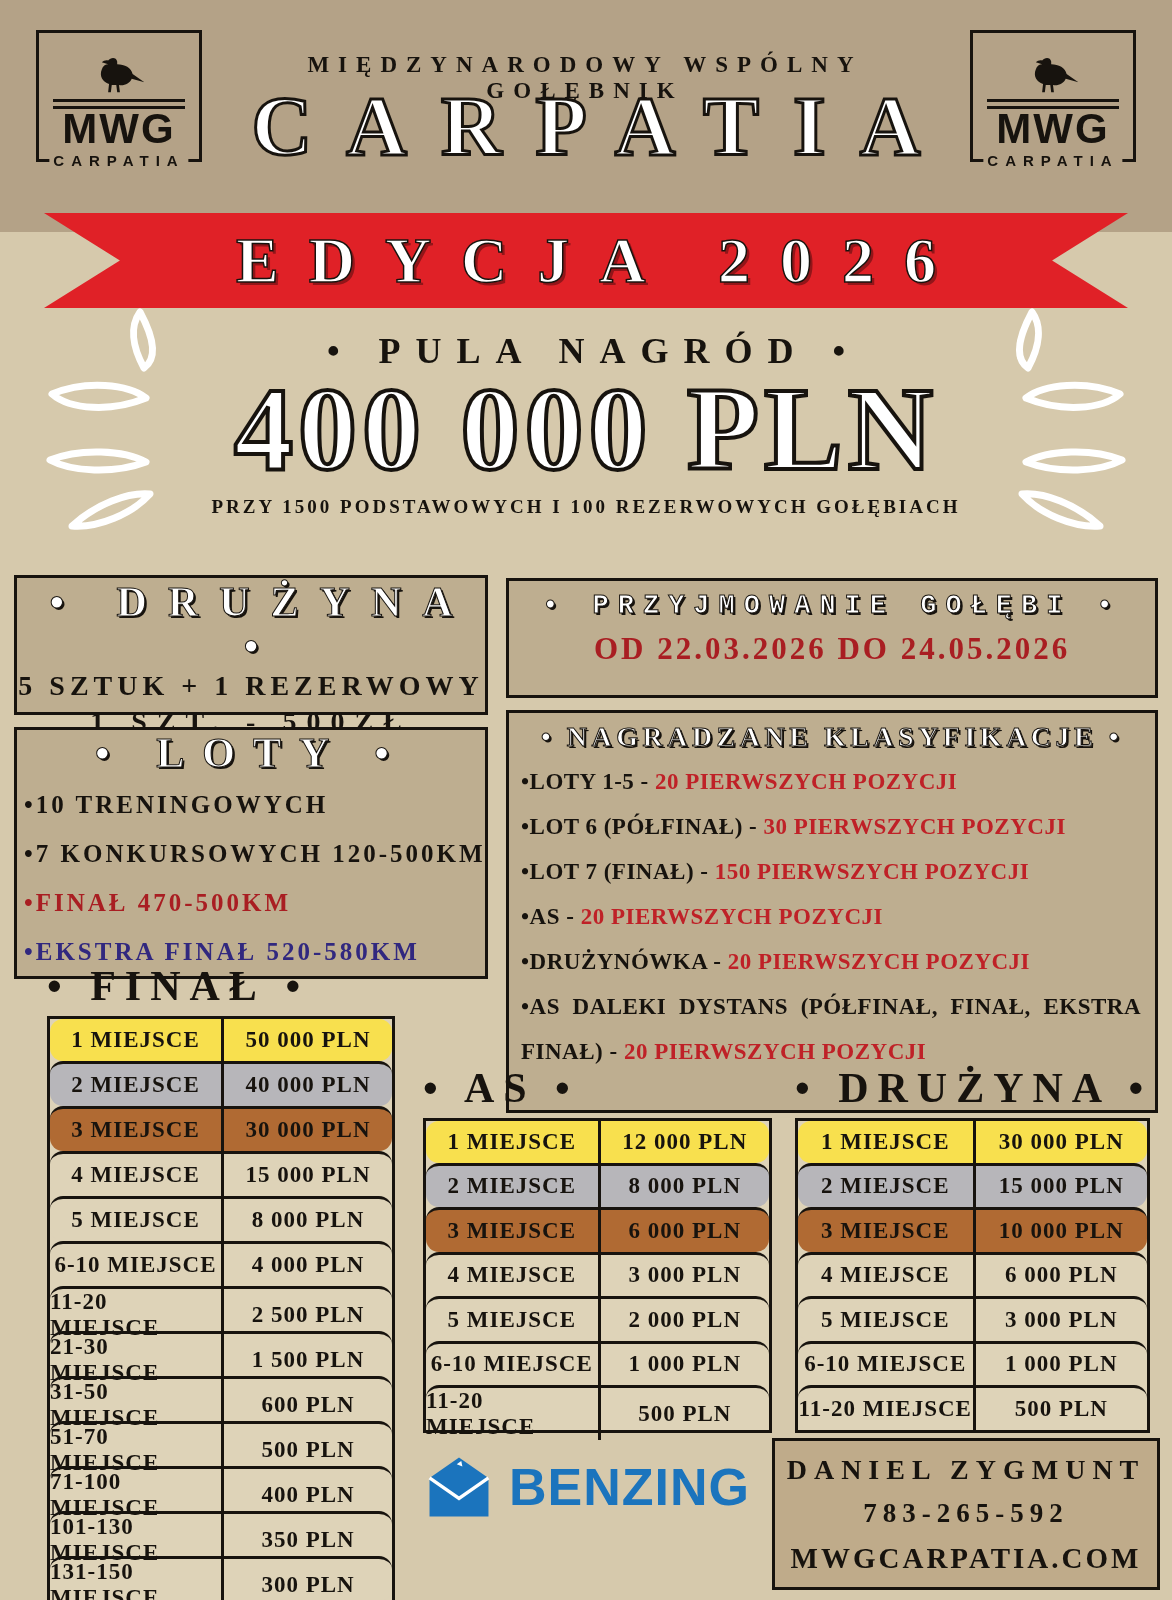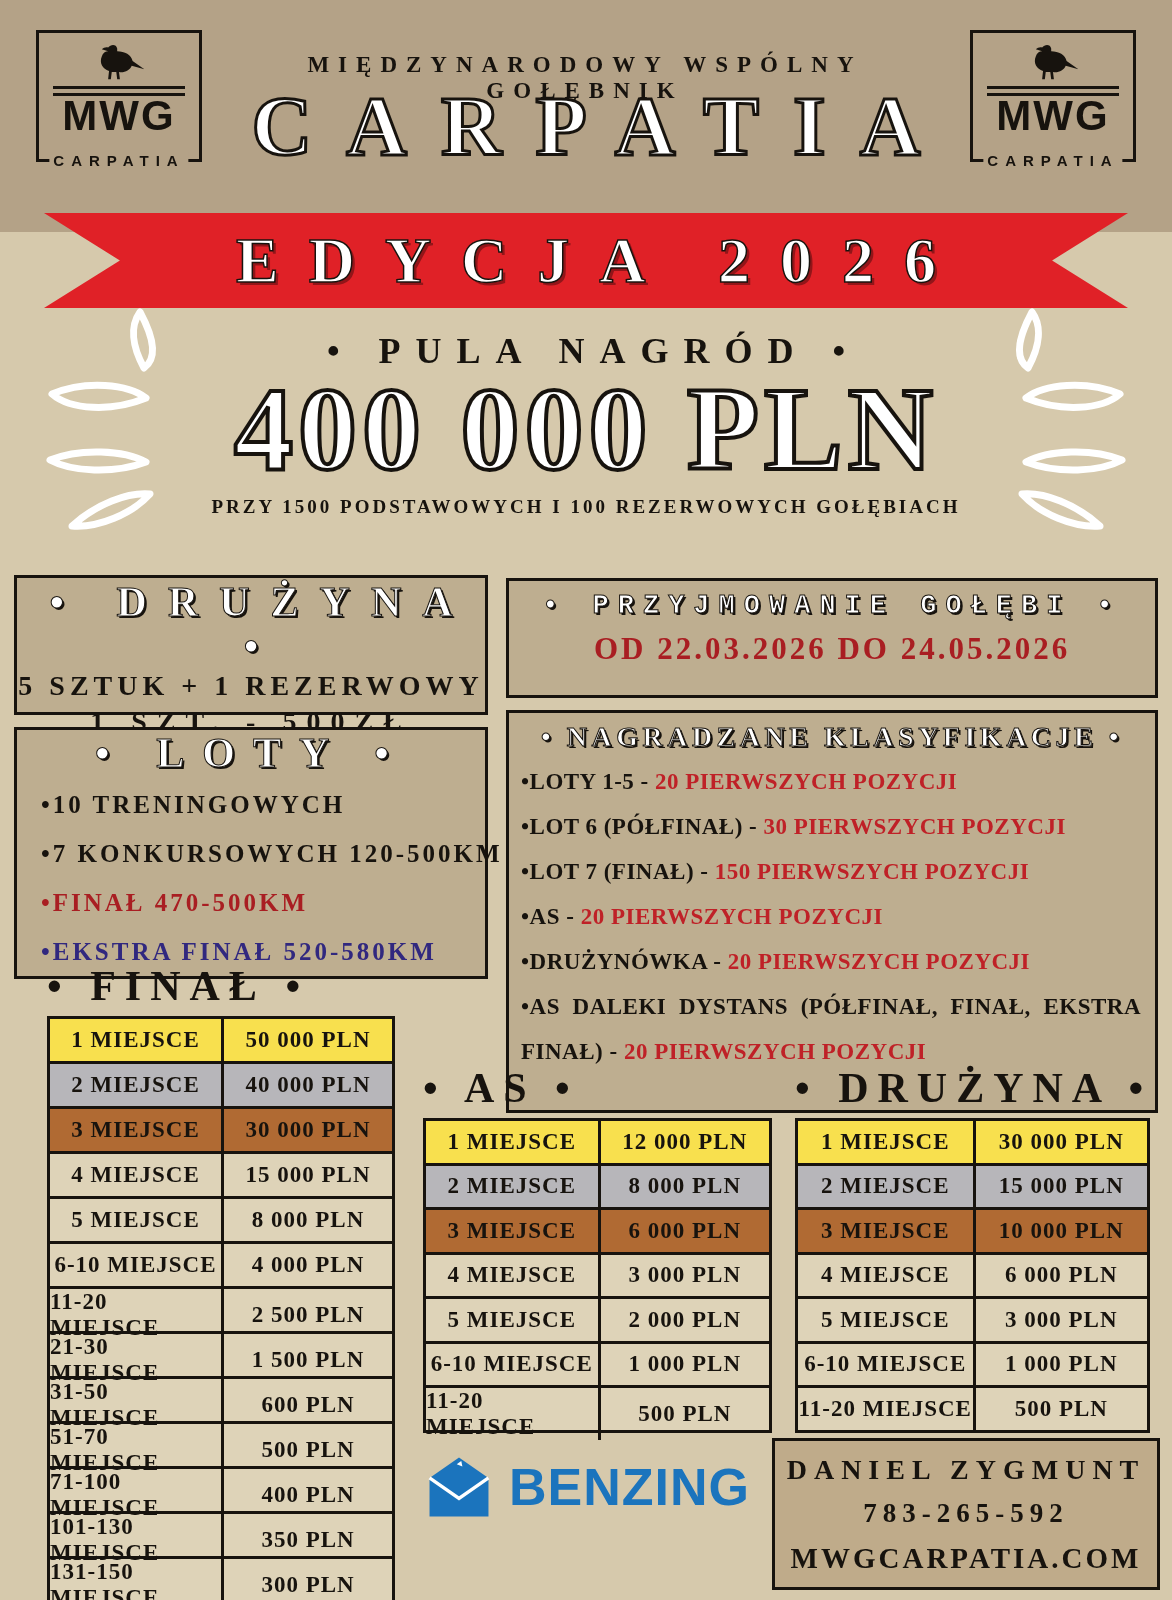--- a/index.html
+++ b/index.html
@@ -18,21 +18,21 @@
     --blue:#1b74bd;
   }
   html,body{margin:0;padding:0;background:#888;}
   .poster{
     position:relative;width:1172px;height:1600px;background:var(--page);
     overflow:hidden;font-family:"Liberation Serif",serif;font-weight:700;color:var(--ink);
   }
   .band{position:absolute;left:0;top:0;width:100%;height:232px;background:var(--band);}
   
   .logo{position:absolute;top:30px;width:166px;height:132px;border:3px solid var(--ink);
-        display:flex;flex-direction:column;align-items:center;padding-top:8px;box-sizing:border-box;}
+        display:flex;flex-direction:column;align-items:center;padding-top:21px;box-sizing:border-box;}
   .logo-left{left:36px;}
   .logo-right{right:36px;}
   .logo svg.pigeon{width:58px;height:42px;}
   .logo .rule{width:82%;border-top:3px solid var(--ink);margin-top:3px;}
   .logo .rule + .rule{margin-top:4px;}
   .logo .mwg{font-family:"Liberation Sans",sans-serif;font-weight:700;font-size:42px;line-height:40px;letter-spacing:2px;}
   .logo .carpatia-small{position:absolute;bottom:-10px;left:50%;transform:translateX(-50%);
         background:var(--band);padding:0 4px;font-family:"Liberation Sans",sans-serif;
         font-size:15px;letter-spacing:7px;white-space:nowrap;}
   
@@ -59,21 +59,21 @@
   
   .box{position:absolute;background:var(--boxfill);border:3px solid var(--ink);box-sizing:border-box;}
   .box h2{margin:6px 0 0 0;text-align:center;color:#fff;font-weight:700;
         -webkit-text-stroke:1px var(--ink);text-shadow:2px 2px 0 var(--ink);}
   .team-box{left:14px;top:575px;width:474px;height:140px;}
   .team-box h2{font-size:42px;letter-spacing:21px;padding-left:21px;line-height:44px;margin-top:2px;}
   .team-line1{text-align:center;font-size:28px;letter-spacing:5px;margin-top:2px;}
   .team-line2{text-align:center;font-size:28px;letter-spacing:10px;margin-top:4px;}
   .flights-box{left:14px;top:727px;width:474px;height:252px;}
   .flights-box h2{font-size:42px;letter-spacing:18px;line-height:46px;margin-top:0;}
-  .flights-list{padding:4px 6px 0 24px;}
+  .flights-list{padding:4px 6px 0 7px;}
   .flight-item{font-size:25px;letter-spacing:3px;line-height:49px;white-space:nowrap;}
   .c-black{color:var(--ink);}
   .c-red{color:var(--darkred);}
   .c-blue{color:var(--indigo);}
   .intake-box{left:506px;top:578px;width:652px;height:120px;}
   .intake-box h2{font-size:27px;letter-spacing:9px;margin-top:10px;font-family:Liberation Mono, monospace;}
   .dates{text-align:center;font-size:31px;letter-spacing:3px;color:var(--darkred);margin-top:10px;}
   .class-box{left:506px;top:710px;width:652px;height:403px;}
   .class-box h2{font-size:28px;letter-spacing:4.5px;margin-top:8px;}
   .class-list{padding:6px 14px 0 12px;}
@@ -81,21 +81,21 @@
   .class-item .val{color:var(--accred);}
   
   .tbl-head{position:absolute;font-size:42px;letter-spacing:9px;text-align:left;white-space:nowrap;}
   .final-head{left:47px;width:348px;top:962px;}
   .as-head{left:423px;width:349px;top:1064px;}
   .team2-head{left:795px;width:355px;top:1064px;}
   .prize-table{position:absolute;border:3px solid var(--ink);box-sizing:border-box;background:var(--cell);}
   .final-table{left:47px;top:1016px;width:348px;}
   .as-table{left:423px;top:1118px;width:349px;}
   .team-table{left:795px;top:1118px;width:355px;}
-  .prize-row{display:grid;grid-template-columns:1fr 1fr;height:42px;background:var(--cell);}
+  .prize-row{display:grid;grid-template-columns:1fr 1fr;height:42px;background:var(--cell);border-radius:13px;}
   .as-table .prize-row,.team-table .prize-row{height:41.5px;}
   .prize-row + .prize-row{border-top:3px solid var(--ink);}
   .prize-row .cell{display:flex;align-items:center;justify-content:center;
         font-size:23px;letter-spacing:1px;}
   .prize-row .cell + .cell{border-left:3px solid var(--ink);}
   .prize-row.gold{background:var(--gold);}
   .prize-row.silver{background:var(--silver);}
   .prize-row.bronze{background:var(--bronze);}
   
   .benzing{position:absolute;left:425px;top:1455px;display:flex;align-items:center;gap:16px;}

